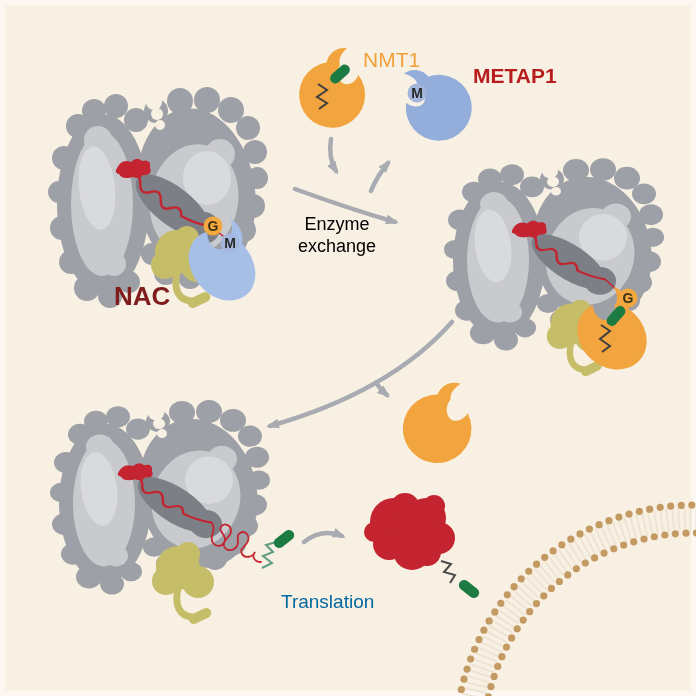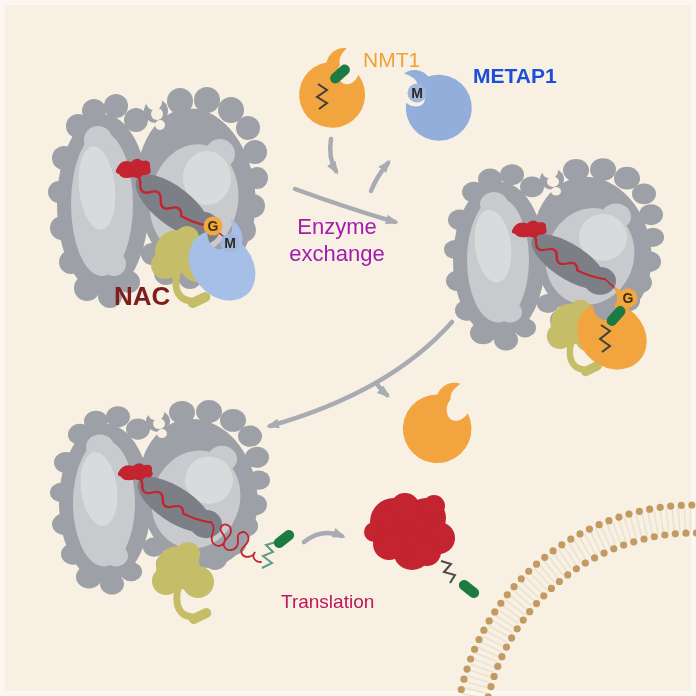--- a/index.html
+++ b/index.html
@@ -6,24 +6,24 @@
   .canvas{
     position:relative;width:696px;height:696px;overflow:hidden;
     background:#f8f0e3;
     box-shadow:inset 0 0 0 5px #fcf8f1;
     font-family:"Liberation Sans", sans-serif;
   }
   .scene{position:absolute;left:0;top:0;}
   .lbl{position:absolute;white-space:nowrap;}
   .lbl-myristic{left:228px;top:32px;font-size:21px;font-weight:600;color:#2b7a44;letter-spacing:-0.2px;}
   .lbl-nmt1{left:363px;top:48px;font-size:21px;font-weight:normal;color:#f0a23a;}
-  .lbl-metap1{left:473px;top:64px;font-size:21px;font-weight:bold;color:#1d4ed8;}
+  .lbl-metap1{left:473px;top:64px;font-size:21px;font-weight:bold;color:#b91c1c;}
   .lbl-nac{left:114px;top:281px;font-size:26px;font-weight:bold;color:#7f1d1d;}
-  .lbl-exchange{left:284px;top:214px;width:106px;font-size:22px;color:#a21caf;text-align:center;line-height:1.22;white-space:normal;}
-  .lbl-translation{left:281px;top:591px;font-size:19px;color:#be185d;}
+  .lbl-exchange{left:284px;top:214px;width:106px;font-size:18px;color:#000000;text-align:center;line-height:1.22;white-space:normal;}
+  .lbl-translation{left:281px;top:591px;font-size:19px;color:#0369a1;}
 </style>
 </head>
 <body>
 
 <div class="canvas">
 
 <svg class="scene" width="696" height="696" viewBox="0 0 696 696">
   <defs>
     <marker id="ah" markerUnits="userSpaceOnUse" markerWidth="16" markerHeight="14" refX="9" refY="5" orient="auto">
       <path d="M0,0 L13,5 L0,10 Z" fill="#a8abb2"></path>

